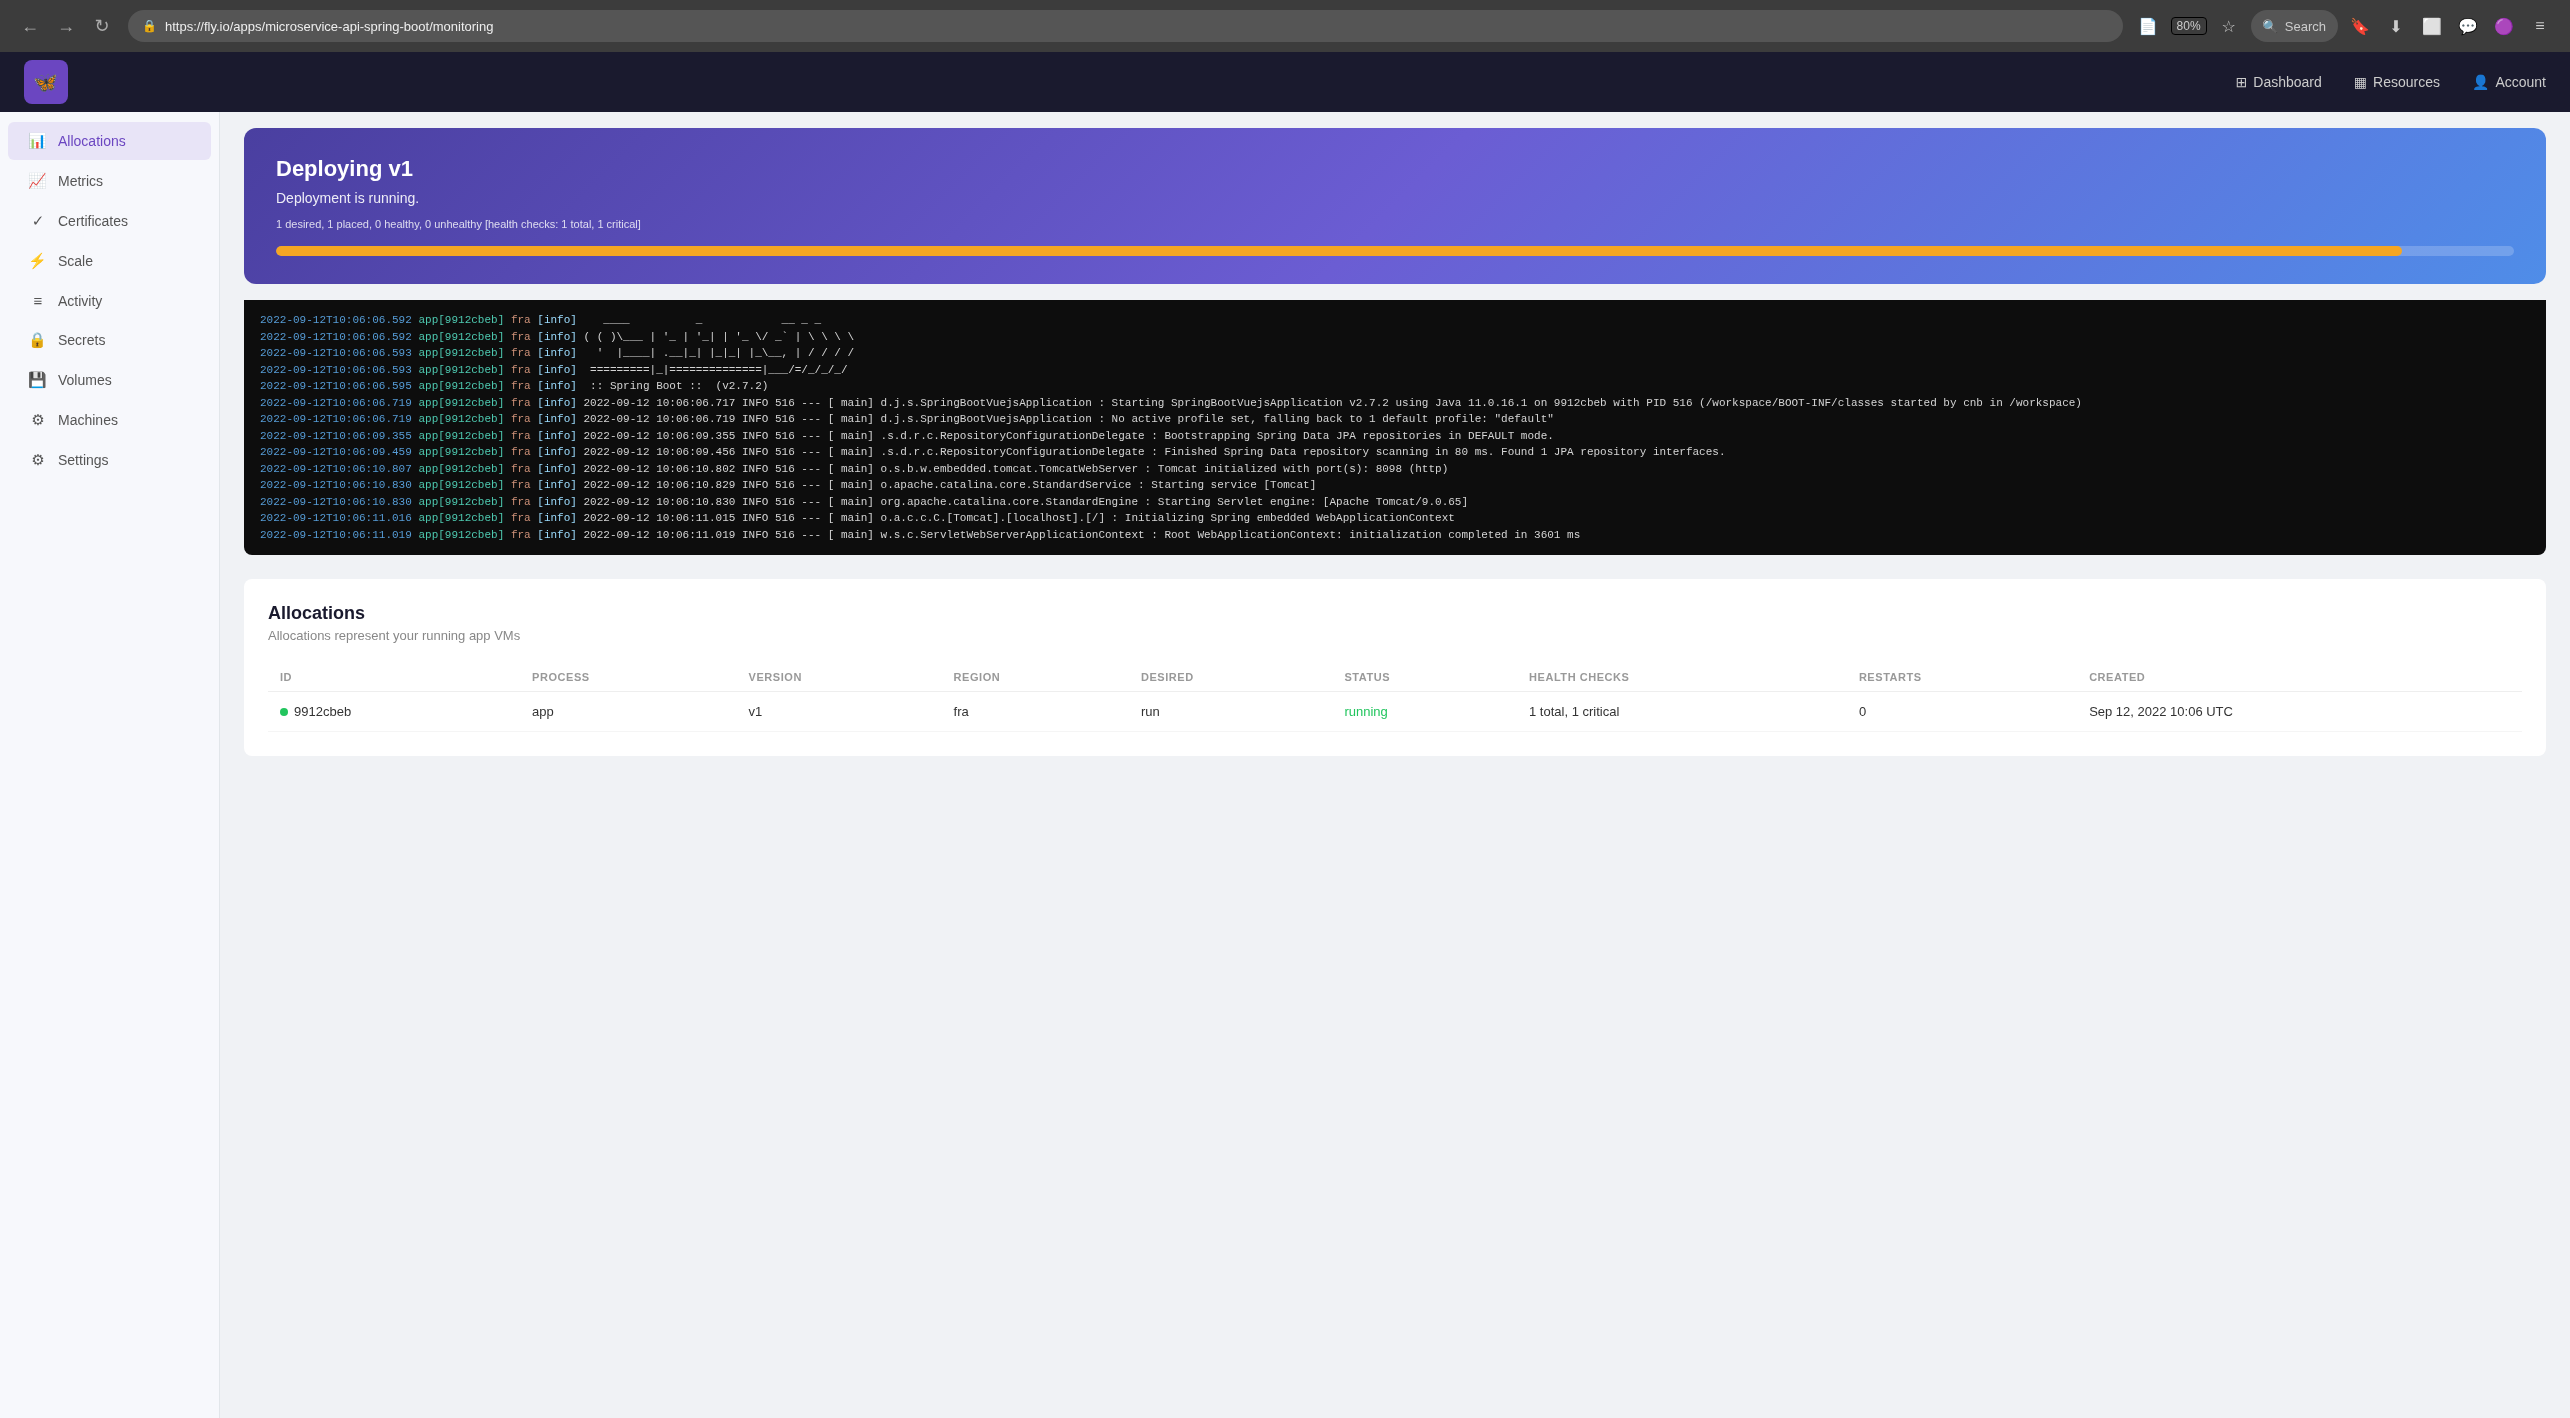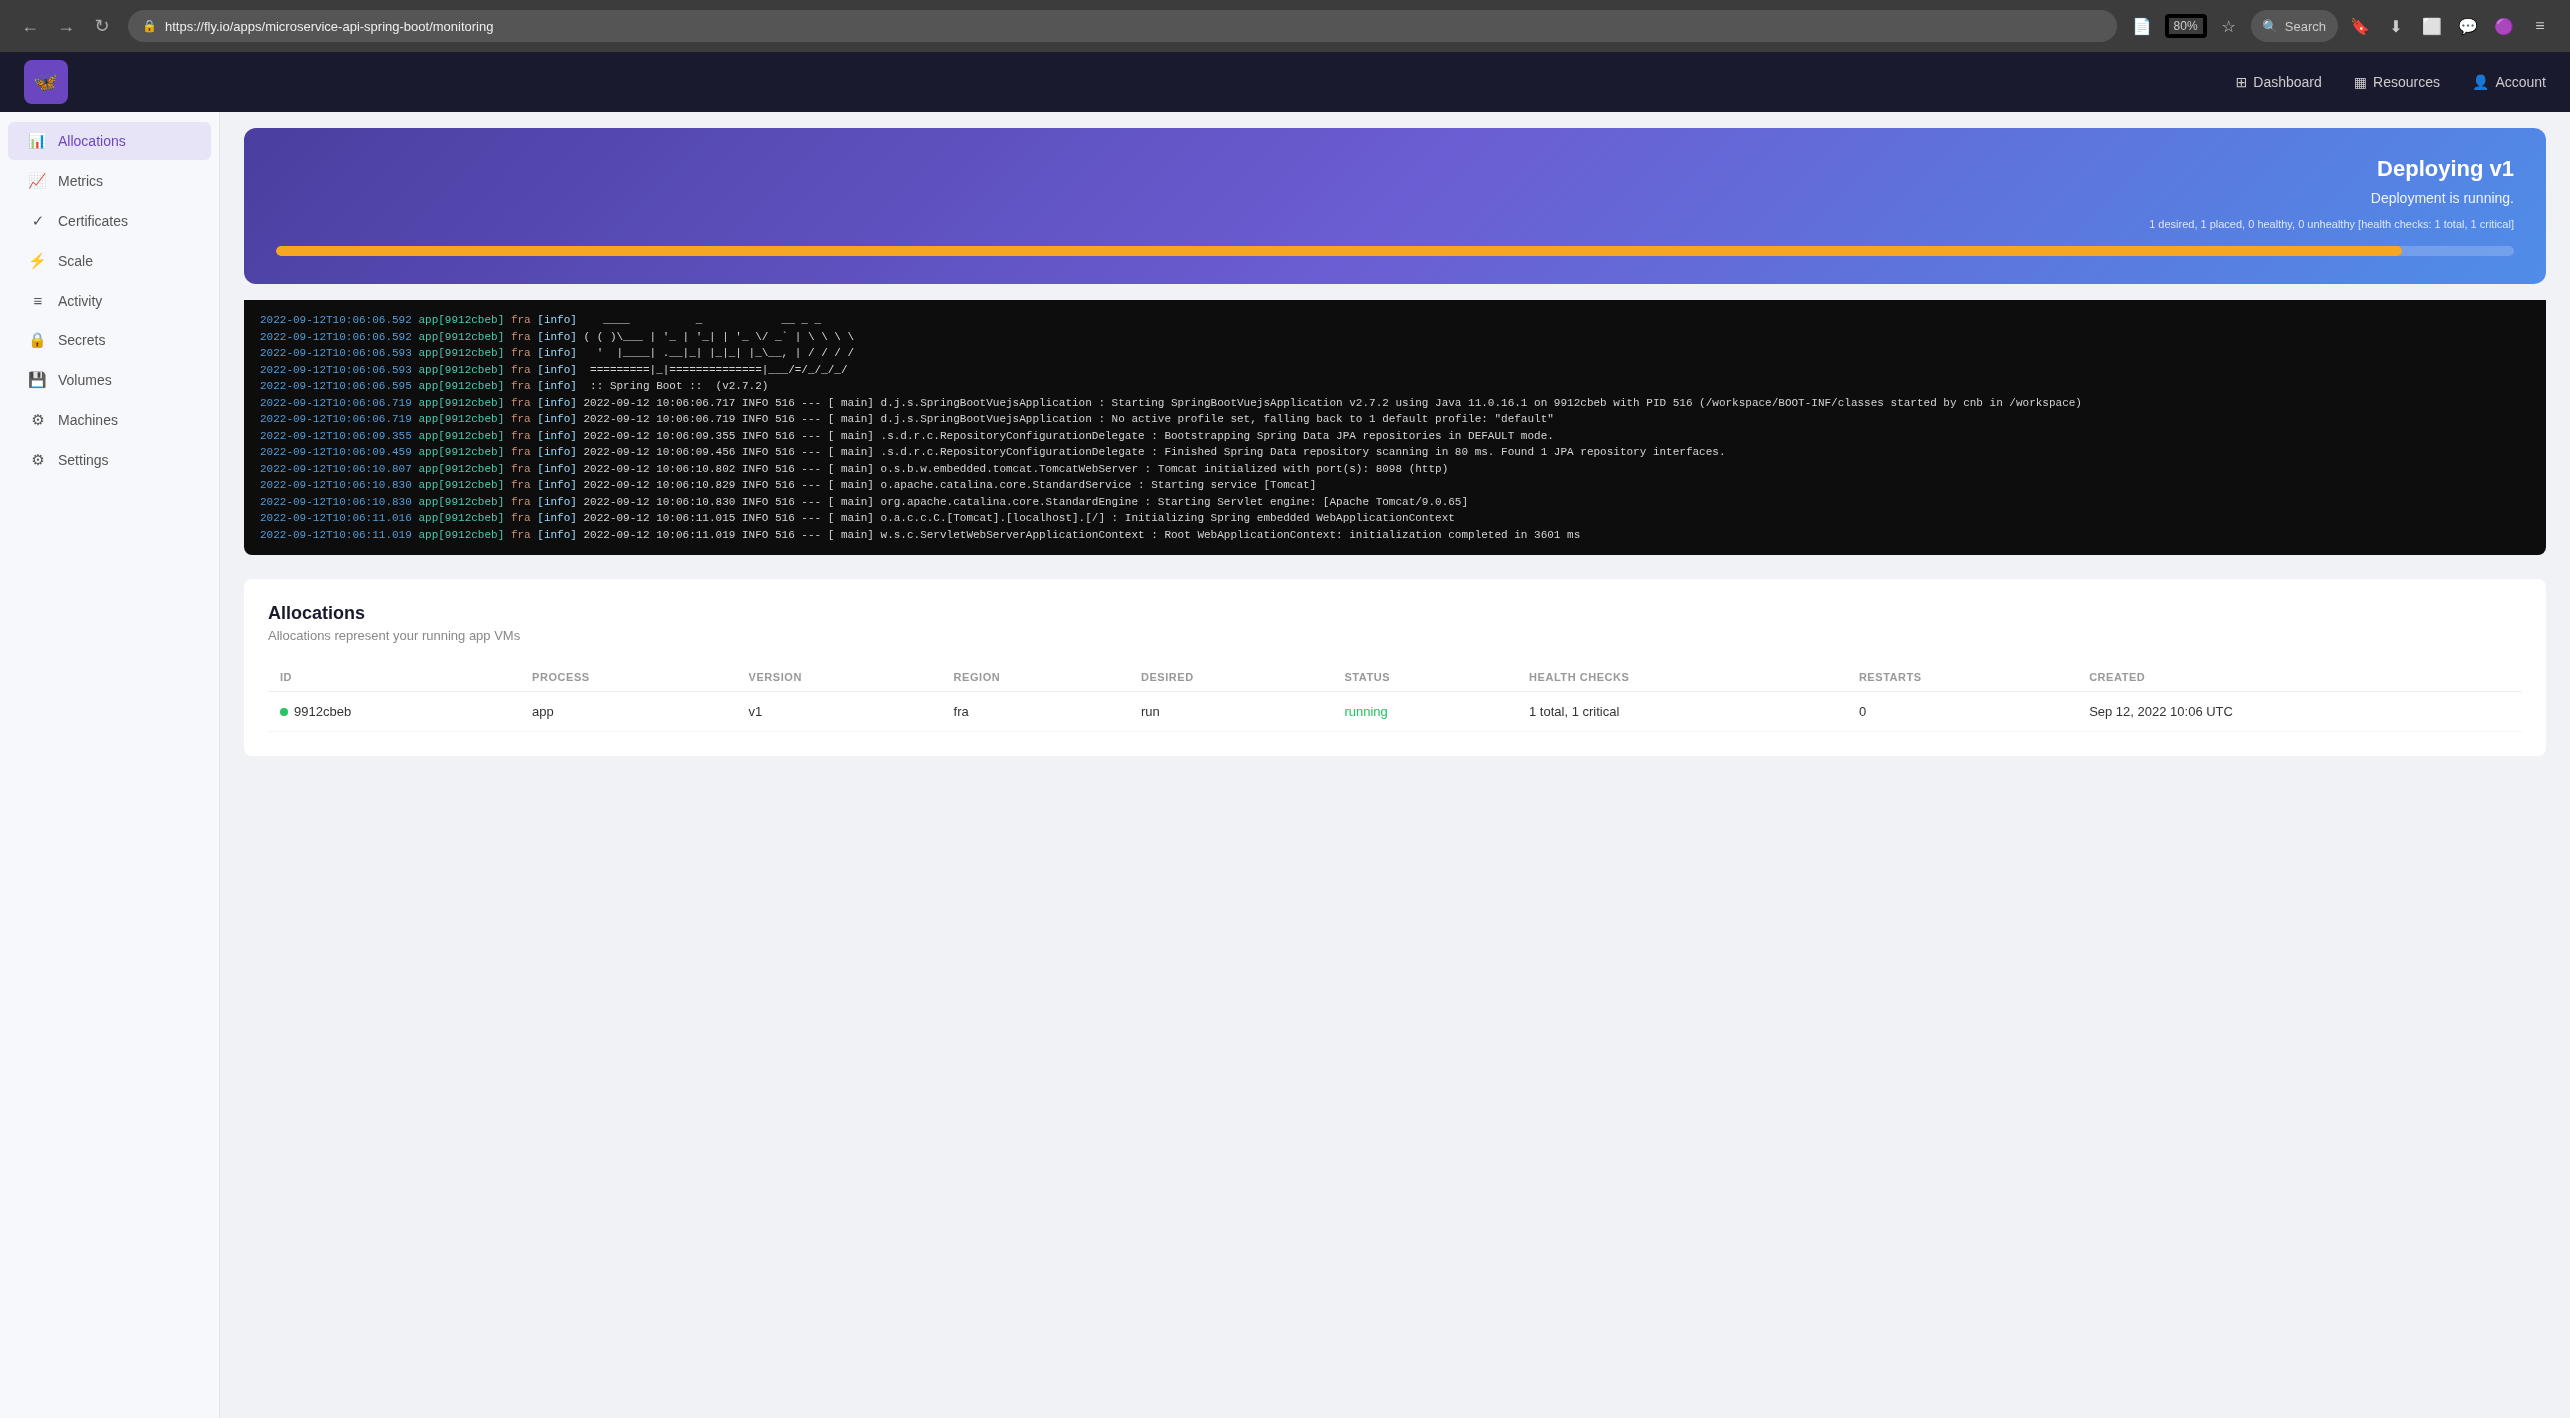--- a/index.html
+++ b/index.html
@@ -21,21 +21,21 @@
       color: #aaa; font-size: 18px; display: flex; align-items: center; justify-content: center;
     }
     .address-bar {
       flex: 1; background: #555; border-radius: 20px; height: 32px;
       display: flex; align-items: center; padding: 0 14px; gap: 8px;
       color: #eee; font-size: 13px;
     }
     .address-bar .lock-icon { color: #aaa; font-size: 12px; }
     .browser-actions { display: flex; gap: 8px; align-items: center; color: #ccc; }
     .browser-actions .zoom-badge {
-      font-size: 12px; color: #ccc; border: 4px solid #000000; border-radius: 4px;
+      font-size: 12px; color: #ccc; border: 1px solid #000000; border-radius: 4px;
       padding: 1px 5px;
     }
     .browser-action-btn { width: 28px; height: 28px; display: flex; align-items: center; justify-content: center; border-radius: 4px; cursor: pointer; color: #ccc; font-size: 16px; }
 
     .search-box {
       display: flex; align-items: center; background: #555; border-radius: 16px;
       padding: 4px 12px; gap: 6px; cursor: pointer; color: #ccc; font-size: 13px;
       height: 32px;
     }
 
@@ -90,21 +90,20 @@
       background: #f0f2f5;
     }
 
     
     .deploy-card {
       background: linear-gradient(135deg, #4a3fa0 0%, #6b5dd3 50%, #4f8de8 100%);
       border-radius: 12px;
       padding: 28px 32px;
       margin-bottom: 16px;
       color: white;
-      text-align: right;
     }
     .deploy-title { font-size: 22px; font-weight: 700; margin-bottom: 8px; }
     .deploy-status { font-size: 14px; opacity: 0.9; margin-bottom: 12px; }
     .deploy-info { font-size: 11px; opacity: 0.8; margin-bottom: 16px; }
     .deploy-progress-bar {
       height: 10px; background: rgba(255,255,255,0.2); border-radius: 5px; overflow: hidden;
     }
     .deploy-progress-fill {
       height: 100%; background: #f5a623; border-radius: 5px; width: 95%;
     }

